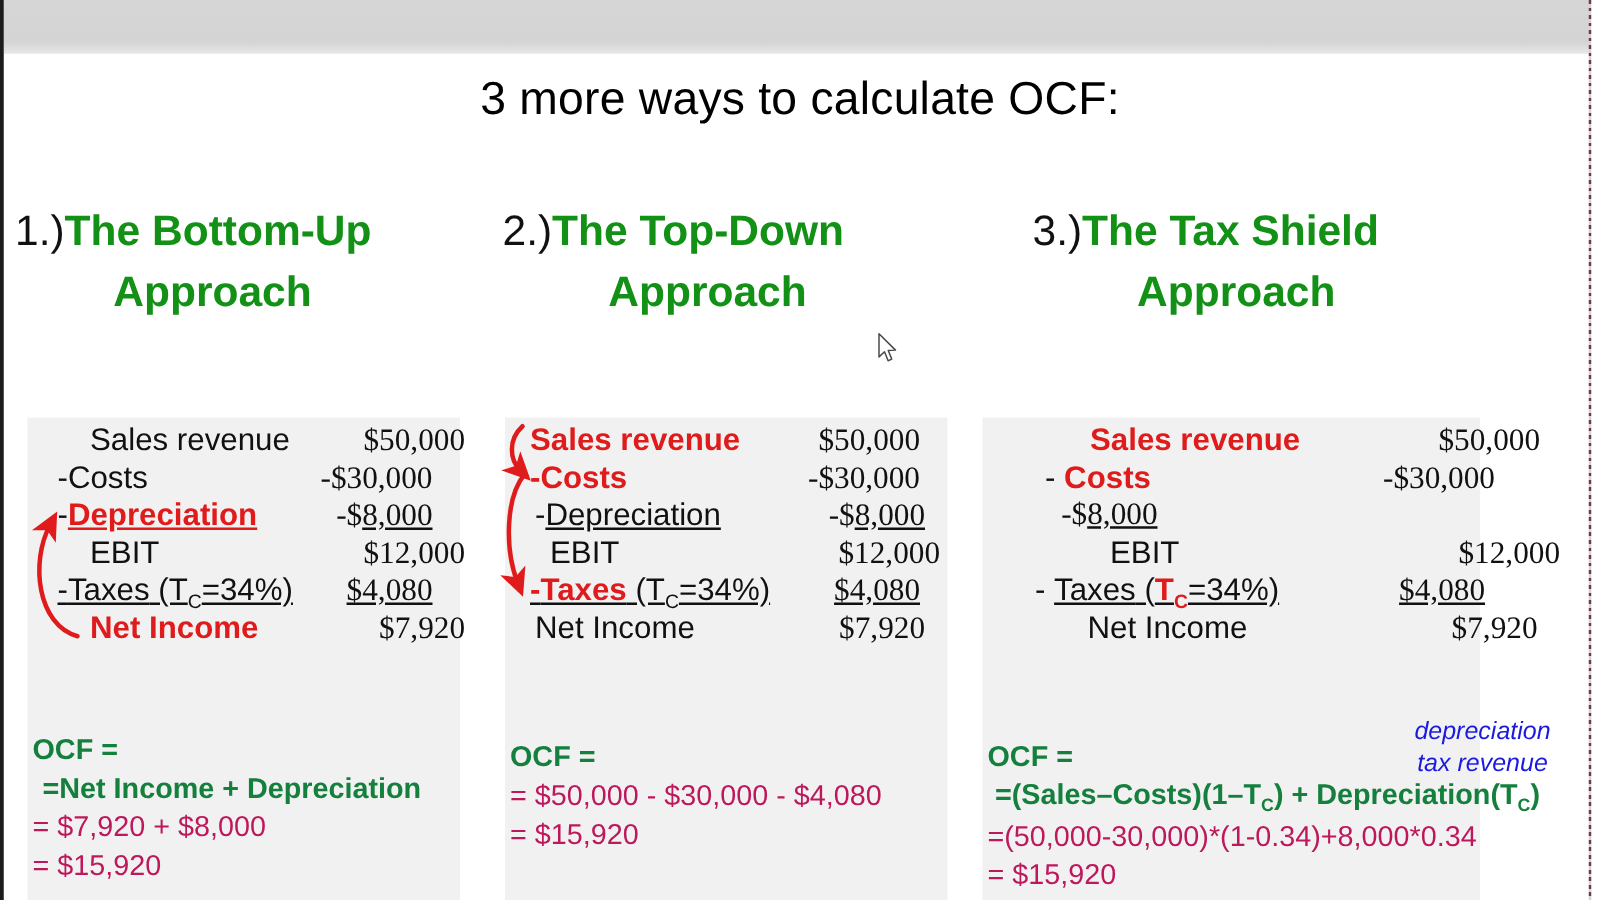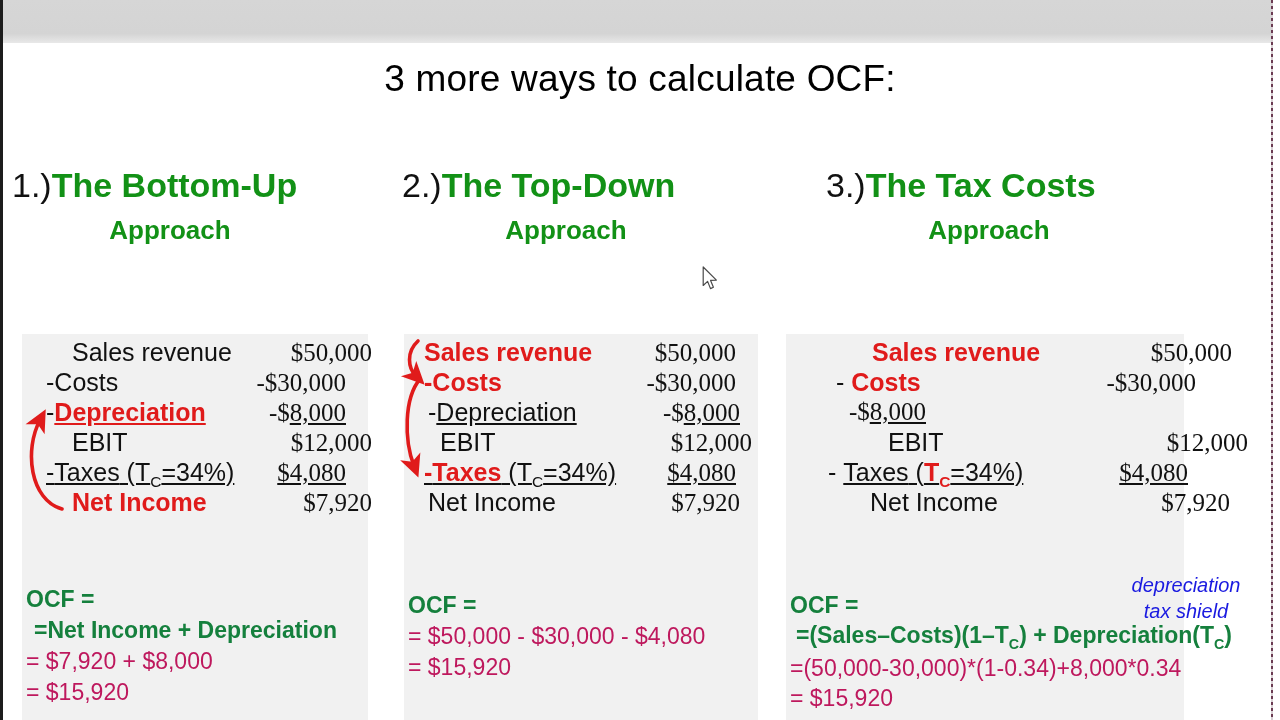--- a/index.html
+++ b/index.html
@@ -19,21 +19,21 @@
   .title{
     position:absolute;left:0;top:58px;width:1280px;text-align:center;
     font-size:37px;color:#000;letter-spacing:.2px;
   }
 
   .headings{position:absolute;left:0;top:166px;width:1152px;height:110px;}
   .head{position:absolute;top:0;}
   .head .num{color:#111;font-size:34px;font-weight:400;vertical-align:top;}
   .head .txt{color:#129116;font-size:34px;font-weight:bold;}
   .head .l2{display:block;text-align:center;margin-top:10px;color:#129116;
-    font-size:26px;font-weight:bold;}
+    font-size:34px;font-weight:bold;}
   .head.h1{left:12px;width:372px;}
   .head.h2{left:402px;width:368px;}
   .head.h3{left:826px;width:370px;}
   .head .l1{display:block;white-space:nowrap;}
   .head.h1 .l2{padding-right:56px;}
   .head.h2 .l2{padding-right:40px;}
   .head.h3 .l2{padding-right:44px;}
 
   .panel{position:absolute;background:#f1f1f1;}
   .panel.p1{left:22px;top:334px;width:346px;height:386px;}
@@ -103,21 +103,21 @@
 
     <div class="head h2">
       <span class="l1">
         <span class="num">2.)</span><span class="txt">The Top-Down</span>
       </span>
       <span class="l2">Approach</span>
     </div>
 
     <div class="head h3">
       <span class="l1">
-        <span class="num">3.)</span><span class="txt">The Tax Costs</span>
+        <span class="num">3.)</span><span class="txt">The Tax Shield</span>
       </span>
       <span class="l2">Approach</span>
     </div>
   </div>
 
   <div class="panel p1"></div>
   <div class="panel p2"></div>
   <div class="panel p3"></div>
 
   <div class="tbl t1">
@@ -218,21 +218,21 @@
   <div class="ocf o3">
     <span class="ln b">OCF =</span>
     <span class="ln b" style="padding-left:6px"><span>=(Sales–Costs)(1–T</span><sub>C</sub><span>) + Depreciation(T</span><sub>C</sub><span>)</span></span>
     <span class="ln plain">=(50,000-30,000)*(1-0.34)+8,000*0.34</span>
     <span class="gap2"></span>
     <span class="ln plain">= $15,920</span>
   </div>
 
   <div class="tsnote">
     <div>depreciation</div>
-    <div>tax shield</div>
+    <div>tax revenue</div>
   </div>
 
   <svg class="arrows" viewBox="0 0 1280 720" xmlns="http://www.w3.org/2000/svg">
     <defs>
       <marker id="ah" markerWidth="7" markerHeight="7" refX="3.2" refY="3.4" orient="auto" markerUnits="strokeWidth">
         <path d="M0.3,0.4 L6.6,3.4 L0.3,6.4 L1.9,3.4 Z" fill="#e01b1b"></path>
       </marker>
     </defs>
 
     <path d="M 62,509 C 30,500 24,450 40,420" fill="none" stroke="#e01b1b" stroke-width="3.6" stroke-linecap="round" marker-end="url(#ah)"></path>

